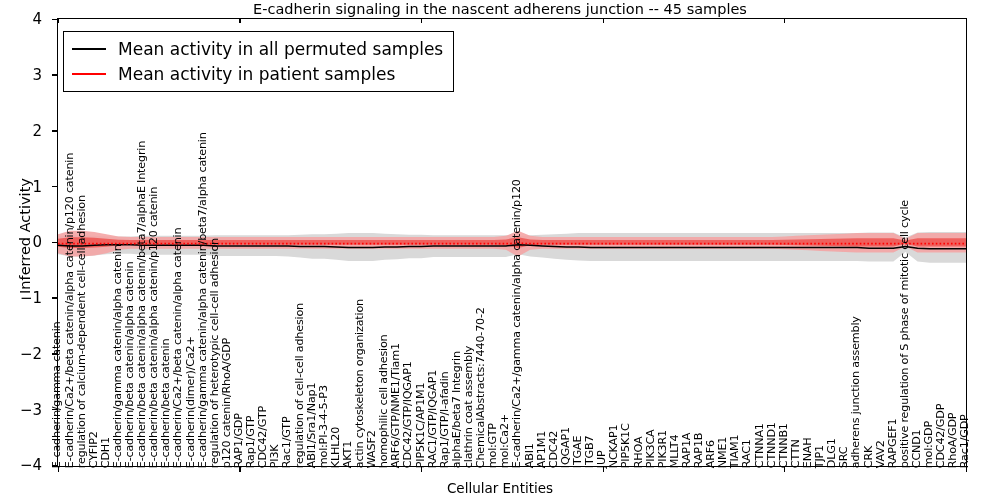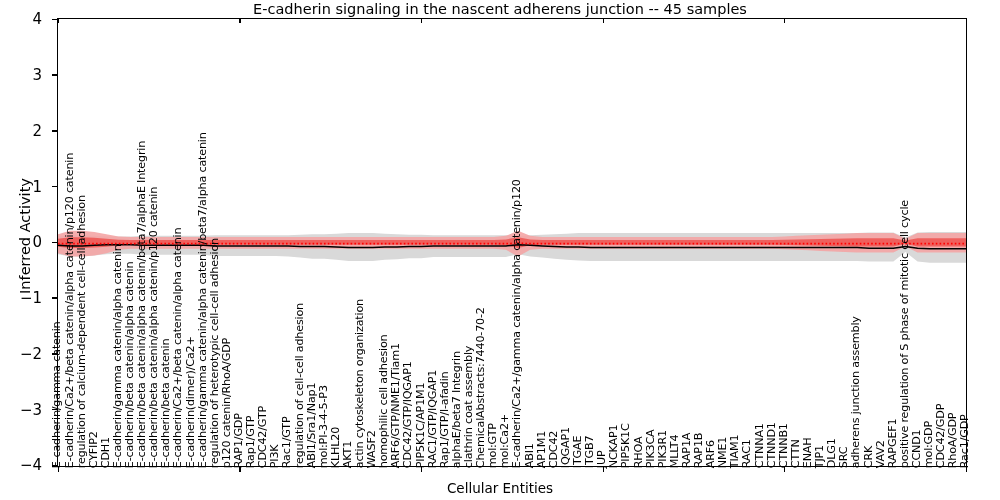--- a/index.html
+++ b/index.html
@@ -212,14 +212,24 @@
       <div class="xcat" style="left: 897.76px;">RAPGEF1</div>
       <div class="xcat" style="left: 909.867px;">positive regulation of S phase of mitotic cell cycle</div>
       <div class="xcat" style="left: 921.973px;">CCND1</div>
       <div class="xcat" style="left: 934.08px;">mol:GDP</div>
       <div class="xcat" style="left: 946.187px;">CDC42/GDP</div>
       <div class="xcat" style="left: 958.293px;">RhoA/GDP</div>
       <div class="xcat" style="left: 970.4px;">Rac1/GDP</div>
     </div>
   <div id="xlabel">Cellular Entities</div>
 
+  <div id="legend">
+    <div class="legend-row">
+      <span class="legend-swatch" style="border-top-color: rgb(0, 0, 0);"></span>
+      <span class="legend-text">Mean activity in all permuted samples</span>
+    </div>
+    <div class="legend-row">
+      <span class="legend-swatch" style="border-top-color: rgb(255, 0, 0);"></span>
+      <span class="legend-text">Mean activity in patient samples</span>
+    </div>
+  </div>
 
 </div>
 
 </body></html>

